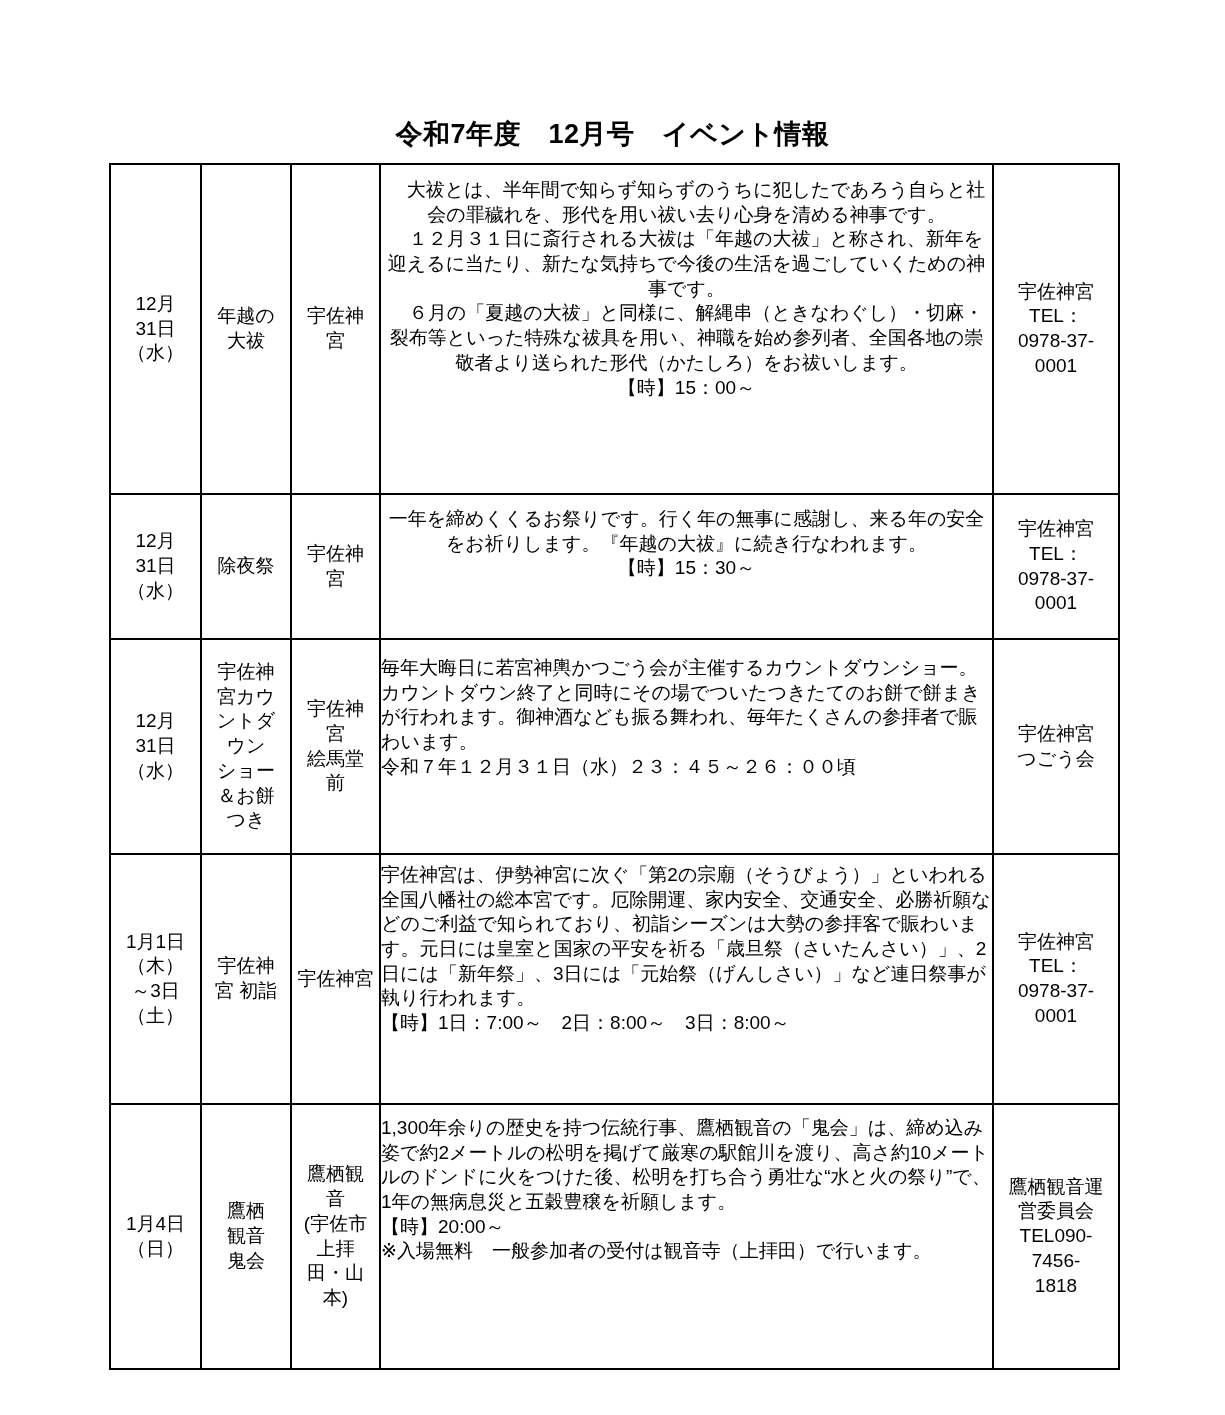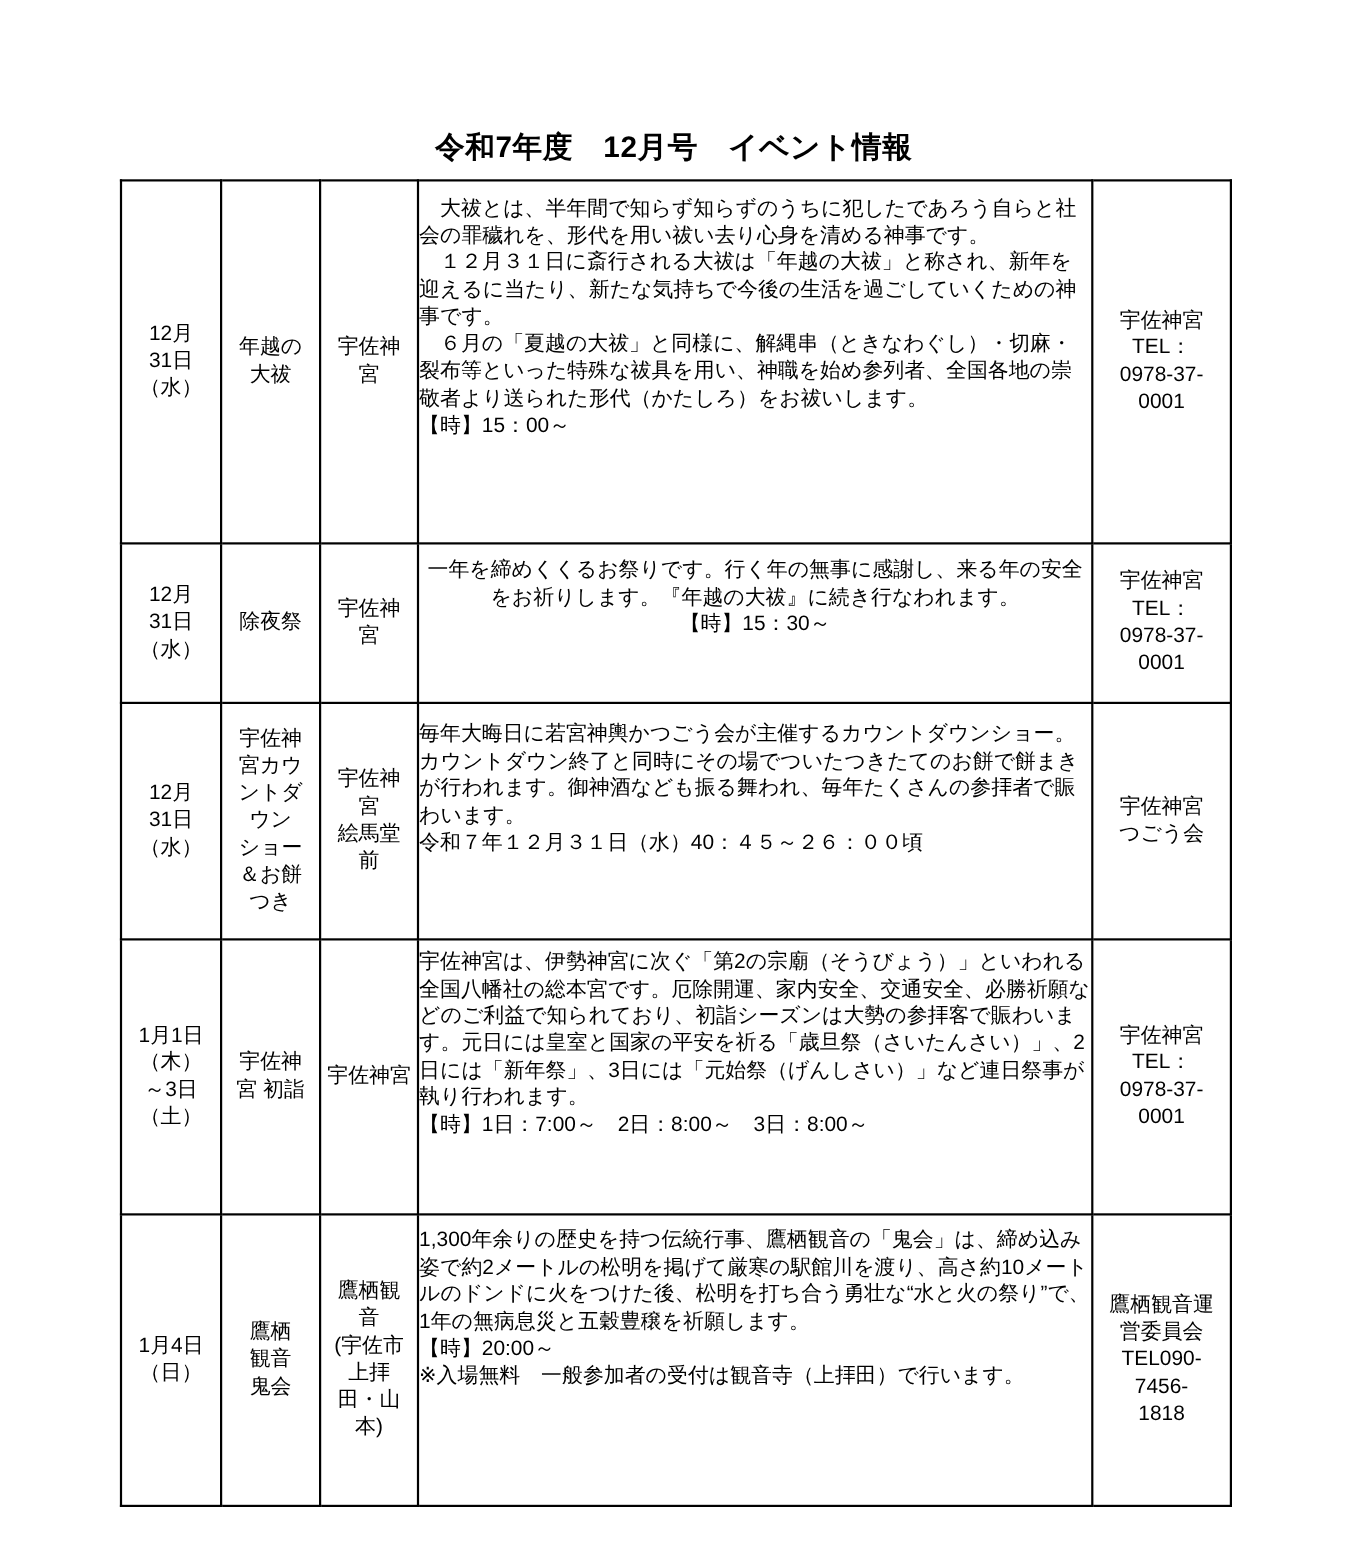--- a/index.html
+++ b/index.html
@@ -75,21 +75,21 @@
     white-space: pre-line;
     word-break: break-all;
   }
   
   tr.r0 { height: 330px; }
   tr.r1 { height: 145px; }
   tr.r2 { height: 215px; }
   tr.r3 { height: 250px; }
   tr.r4 { height: 265px; }
 
-  tr.r0 td.desc { vertical-align: top; padding-top: 13px; }
+  tr.r0 td.desc { vertical-align: top; padding-top: 13px; text-align: center; }
   tr.r1 td.desc { vertical-align: top; padding-top: 12px; text-align: center; }
   tr.r2 td.desc { vertical-align: top; padding-top: 16px; }
   tr.r3 td.desc { vertical-align: top; padding-top: 8px; margin-top: 44px; }
   tr.r4 td.desc { vertical-align: top; padding-top: 11px; }
 </style>
 </head>
 <body>
 
 <div class="page">
 
@@ -147,21 +147,21 @@
 ントダ
 ウン
 ショー
 ＆お餅
 つき</td>
         <td class="place">宇佐神
 宮
 絵馬堂
 前</td>
         <td class="desc">毎年大晦日に若宮神輿かつごう会が主催するカウントダウンショー。カウントダウン終了と同時にその場でついたつきたてのお餅で餅まきが行われます。御神酒なども振る舞われ、毎年たくさんの参拝者で賑わいます。
-令和７年１２月３１日（水）40：４５～２６：００頃</td>
+令和７年１２月３１日（水）２３：４５～２６：００頃</td>
         <td class="contact">宇佐神宮
 つごう会</td>
       </tr>
 
       <tr class="r3">
         <td class="date">1月1日
 （木）
 ～3日
 （土）</td>
         <td class="event">宇佐神

